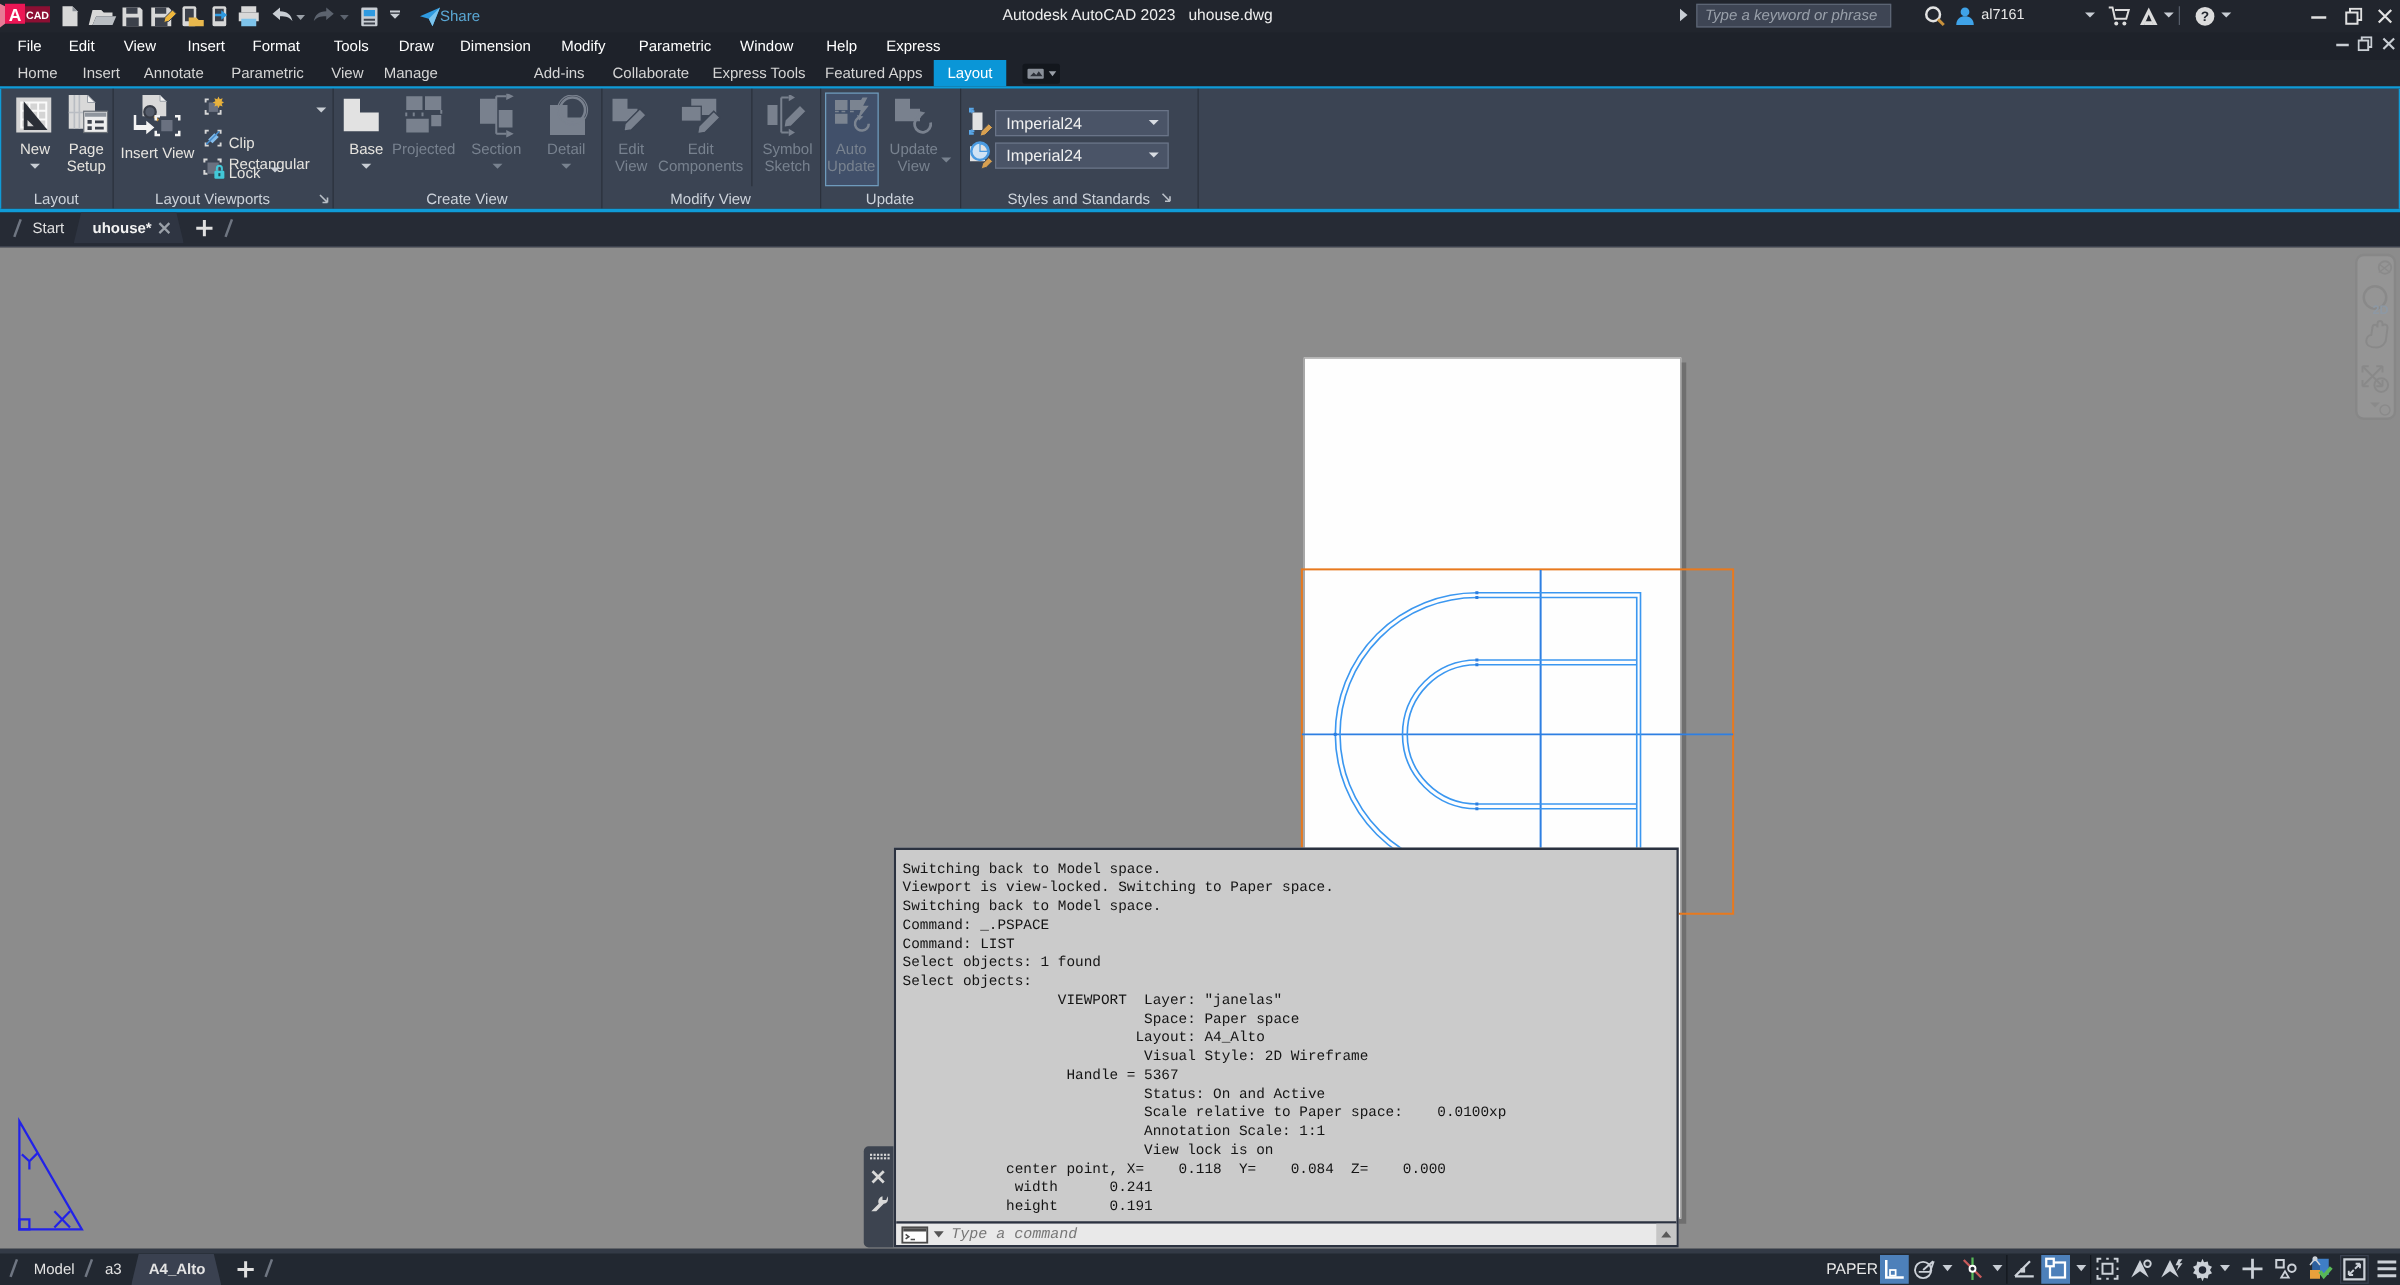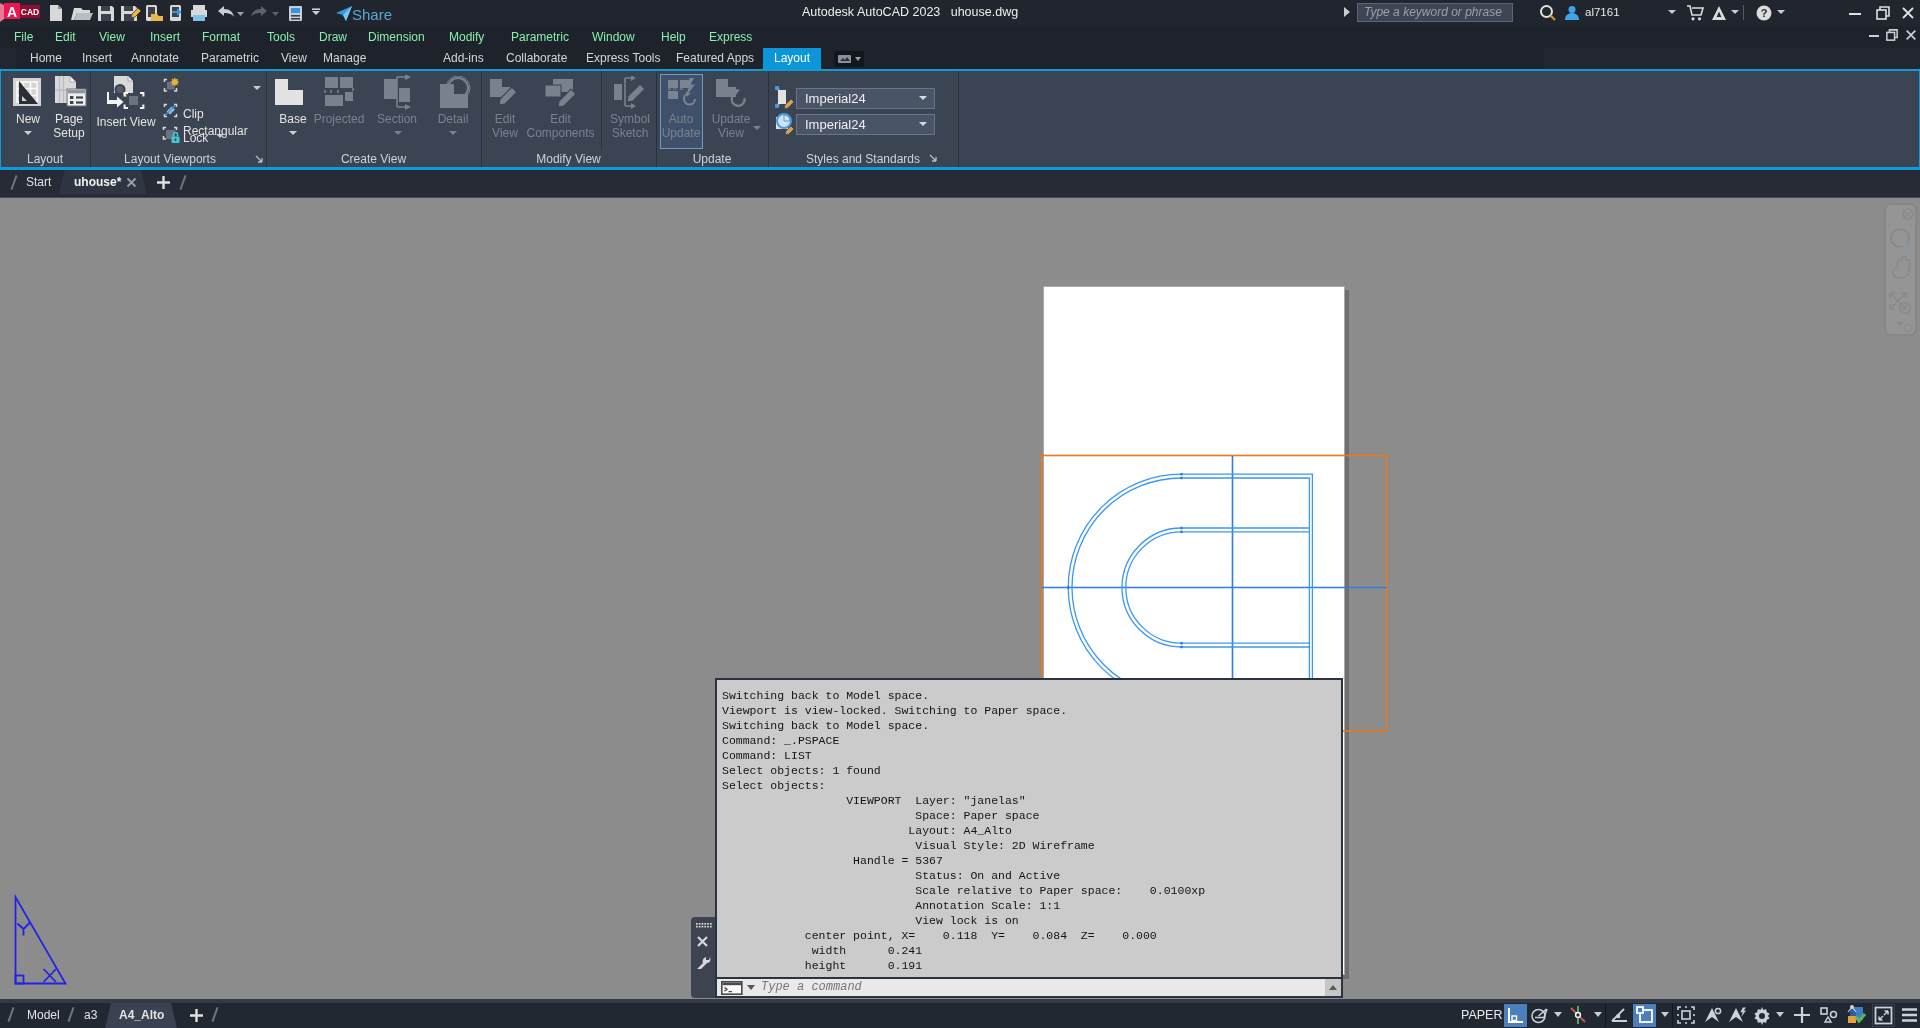--- a/index.html
+++ b/index.html
@@ -2,23 +2,23 @@
 <html><head>
 <meta charset="utf-8">
 <style>
 * { margin:0; padding:0; box-sizing:border-box; }
 html,body { width:1920px; height:1028px; overflow:hidden; background:#22262e; font-family:"Liberation Sans", sans-serif; }
 .abs { position:absolute; }
 #app { position:relative; width:1920px; height:1028px; }
 
 #titlebar { position:absolute; left:0; top:0; width:1920px; height:26px; background:#21252d; }
 #menubar { position:absolute; left:0; top:26px; width:1920px; height:22px; background:#1e222a; }
-.menuitem { position:absolute; color:#86efac; font-size:12px; line-height:22px; top:0; }
-
-#tabrow { position:absolute; left:16px; top:48px; width:1528px; height:21px; background:#1e222a; }
+.menuitem { position:absolute; color:#ffffff; font-size:12px; line-height:22px; top:0; }
+
+#tabrow { position:absolute; left:0; top:48px; width:1528px; height:21px; background:#1e222a; }
 .rtab { position:absolute; color:#d5d5d5; font-size:12px; line-height:21px; top:0; }
 .rtab.active { background:#0a96d7; color:#ffffff; text-align:center; }
 #tabrow-underline { position:absolute; left:0; top:69px; width:1920px; height:2px; background:#0f9bd7; }
 
 #ribbon { position:absolute; left:0; top:71px; width:1920px; height:96px; background:#3b4453; }
 #ribbon-bottom { position:absolute; left:0; top:167px; width:1920px; height:2.5px; background:#0f9bd7; }
 .pdiv { position:absolute; top:0; width:1px; height:96px; background:#2b313c; }
 .ptitle { position:absolute; top:81px; height:14px; width:100%; text-align:center; color:#ccd2da; font-size:12px; }
 .panel { position:absolute; top:0; height:96px; }
 .biglabel { color:#e6e4df; font-size:12px; text-align:center; line-height:14px; }
@@ -92,21 +92,21 @@
       <rect x="243" y="4" width="13" height="15" rx="1" fill="#c9ced4"></rect>
         <rect x="245" y="6" width="9" height="5" fill="#2f9ae0"></rect>
         <rect x="245" y="13" width="9" height="1.6" fill="#3c414b"></rect>
         <rect x="245" y="16" width="9" height="1.6" fill="#3c414b"></rect>
       <path d="M266 9 h8 l-4 4 z" fill="#c9ced4"></path>
         <rect x="266" y="6.4" width="8" height="1.6" fill="#c9ced4"></rect>
 
       <path d="M290 11 l16 -7 -6 15 -3 -6 z" fill="#2f9ae0"></path>
         <path d="M297 13 l9 -9 -6 15 -3 -6" fill="#7cc4ed"></path>
     </svg>
-    <div class="abs" style="left:352px;top:6px;color:#5aa7d4;font-size:15px;">Share</div>
+    <div class="abs" style="left:352px;top:6px;color:#5aa7d4;font-size:12px;">Share</div>
     <div class="abs" style="left:762px;top:5px;color:#eeeeee;font-size:12.5px;margin-left:40px;">Autodesk AutoCAD 2023&nbsp;&nbsp;&nbsp;uhouse.dwg</div>
 
     <div class="abs" style="left:1344px;top:7px;width:0;height:0;border-top:5px solid transparent;border-bottom:5px solid transparent;border-left:6px solid #c8cdd4;"></div>
     <div class="abs" style="left:1357px;top:3px;width:156px;height:19px;background:#3e4554;border:1px solid #5c6574;color:#99a0aa;font-style:italic;font-size:12px;line-height:17px;padding-left:6px;">Type a keyword or phrase</div>
     <svg class="abs" style="left:1538px;top:3px;" width="20" height="20" viewBox="0 0 20 20">
         <circle cx="8.5" cy="8.5" r="5.5" fill="none" stroke="#e2e2e2" stroke-width="2"></circle>
         <line x1="12.5" y1="12.5" x2="17" y2="17" stroke="#c8913c" stroke-width="2.4"></line>
       </svg>
     <svg class="abs" style="left:1563px;top:4px;" width="18" height="18" viewBox="0 0 18 18">
         <circle cx="9" cy="5.5" r="3.5" fill="#3fa3e8"></circle>

